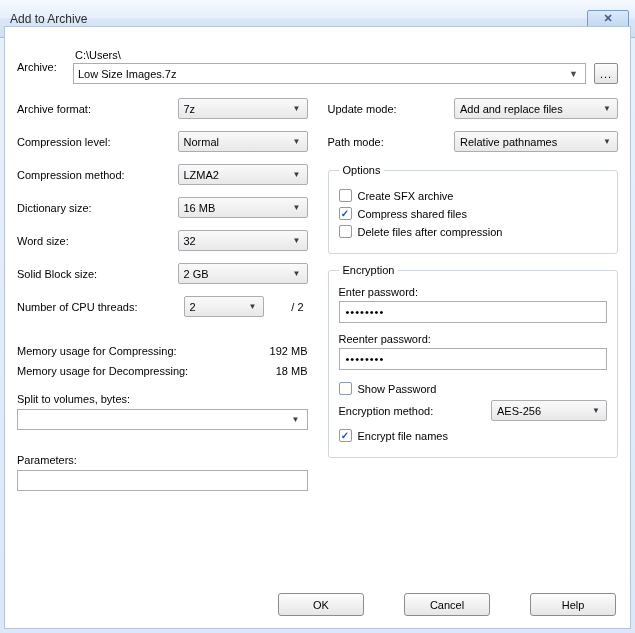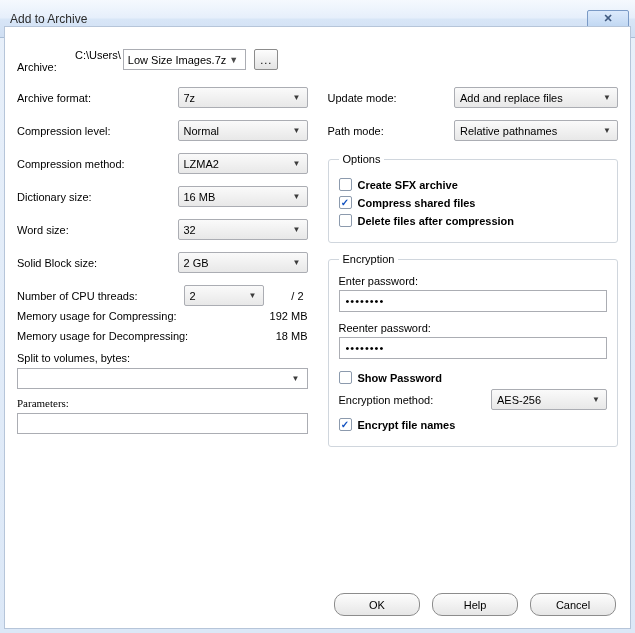--- a/index.html
+++ b/index.html
@@ -36,21 +36,21 @@
     top: 26px; left: 4px; right: 4px; bottom: 4px;
     background: #fff;
     border: 1px solid #b6c5d9;
   }
   .content { padding: 10px 12px 12px 12px; height: 100%; position: relative; }
   .lbl { color: #000; }
 
   
   .archive-row { display: flex; align-items: flex-start; padding-top: 12px; margin-bottom: 14px; }
   .archive-label { width: 56px; padding-top: 12px; }
-  .archive-right { flex: 1; display: flex; gap: 2px; }
+  .archive-right { flex: 1; display: flex; flex-direction: column; gap: 2px; }
   .path-text { font-size: 11px; color: #000; padding-left: 2px; }
   .archive-line2 { display: flex; gap: 8px; align-items: center; }
   .archive-combo {
     flex: 1;
     height: 21px;
     border: 1px solid #abadb3;
     background: #fff;
     display: flex; align-items: center;
     padding: 8px 4px;
     position: relative;
@@ -82,45 +82,45 @@
     background: linear-gradient(to bottom, #fafafa, #e8e8e8);
     display: flex; align-items: center; padding: 0 3px 0 5px;
     border-radius: 2px; font-size: 11px;
     cursor: pointer;
   }
   .combo .cval { flex: 1; overflow: hidden; white-space: nowrap; }
   .combo .carrow { width: 14px; text-align: center; font-size: 8px; color: #3b3b3b; }
   .combo.small { width: 80px; }
   .combo.wide { width: 164px; }
 
-  .cpu-row { display: flex; align-items: center; margin-bottom: 4px; height: 21px; }
+  .cpu-row { display: flex; align-items: center; margin-bottom: 28px; height: 21px; }
   .cpu-row .flabel { flex: 1; font-size: 11px; }
   .cpu-suffix { width: 44px; text-align: right; padding-right: 4px; font-size: 11px; }
 
   .mem-row { display: flex; justify-content: space-between; margin-bottom: 8px; font-size: 11px; }
 
-  .sub-label { font-size: 11px; margin-bottom: 4px; margin-top: 10px; }
+  .sub-label { font-size: 11px; margin-bottom: 4px; margin-top: 16px; }
   .text-input, .white-combo {
     width: 100%; height: 21px;
     border: 1px solid #abadb3;
     background: #fff; font-size: 11px; padding: 0 4px;
   }
   .white-combo { display: flex; align-items: center; }
   .white-combo .cval { flex: 1; }
   .white-combo .carrow { width: 14px; text-align: center; font-size: 8px; color: #3b3b3b; }
 
   fieldset {
     border: 1px solid #d0d6dd;
     border-radius: 3px;
     padding: 8px 10px 10px 10px;
     margin-bottom: 10px;
   }
   legend { font-size: 11px; padding: 0 4px; color: #000; }
 
-  .chk-row { display: flex; align-items: center; gap: 6px; margin: 5px 0; font-size: 11px; font-weight: bold; }
+  .chk-row { display: flex; align-items: center; gap: 6px; margin: 5px 0; font-size: 11px; }
   .chk {
     width: 13px; height: 13px; border: 1px solid #8c9aad; background: #fff;
     display: flex; align-items: center; justify-content: center;
     font-size: 10px; color: #1050c0; line-height: 1; cursor: pointer;
     border-radius: 2px;
   }
   .chk.checked::before { content: "✓"; font-weight: bold; }
 
   .enc-label { font-size: 11px; margin: 2px 0 3px 0; }
   .pw-input {
@@ -136,24 +136,25 @@
   
   .buttons {
     position: absolute;
     bottom: 12px; right: 14px;
     display: flex; gap: 12px;
   }
   .btn {
     width: 86px; height: 23px;
     border: 1px solid #8c8c8c;
     background: linear-gradient(to bottom, #fdfdfd, #e6e6e6);
-    border-radius: 10px;
+    border-radius: 3px;
     font-size: 11px;
     display: flex; align-items: center; justify-content: center;
     cursor: pointer;
+    margin-left: 28px;
   }
 </style>
 </head>
 <body>
 
 <div class="titlebar">
   <span class="title">Add to Archive</span>
   <div class="close-btn">
     <span>✕</span>
   </div>
@@ -240,21 +241,21 @@
           <span>Memory usage for Decompressing:</span>
           <span>18 MB</span>
         </div>
 
         <div class="sub-label">Split to volumes, bytes:</div>
         <div class="white-combo">
           <span class="cval"></span>
           <span class="carrow">▼</span>
         </div>
 
-        <div class="sub-label" style="margin-top:8px;font-family:Liberation Serif, serif;">Parameters:</div>
+        <div class="sub-label" style="margin-top:24px;">Parameters:</div>
         <input class="text-input" value="" style="">
       </div>
 
       <div class="col">
         <div class="form-row">
           <span class="flabel">Update mode:</span>
           <div class="combo wide">
             <span class="cval">Add and replace files</span>
             <span class="carrow">▼</span>
           </div>
@@ -309,21 +310,21 @@
           </div>
         </fieldset>
       </div>
     </div>
 
     <div class="buttons">
       <div class="btn">
           <span>OK</span>
         </div>
       <div class="btn">
+          <span>Cancel</span>
+        </div>
+      <div class="btn">
           <span>Help</span>
-        </div>
-      <div class="btn">
-          <span>Cancel</span>
         </div>
     </div>
 
   </div>
 </div>
 
 </body></html>

